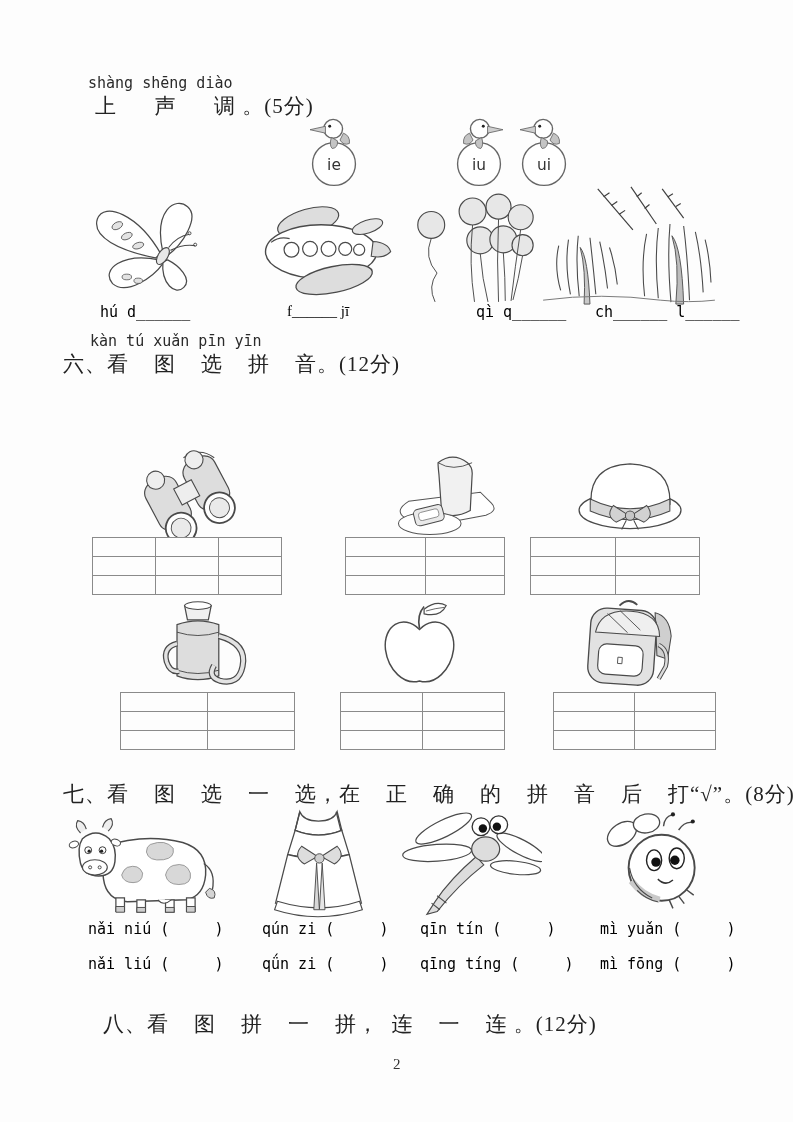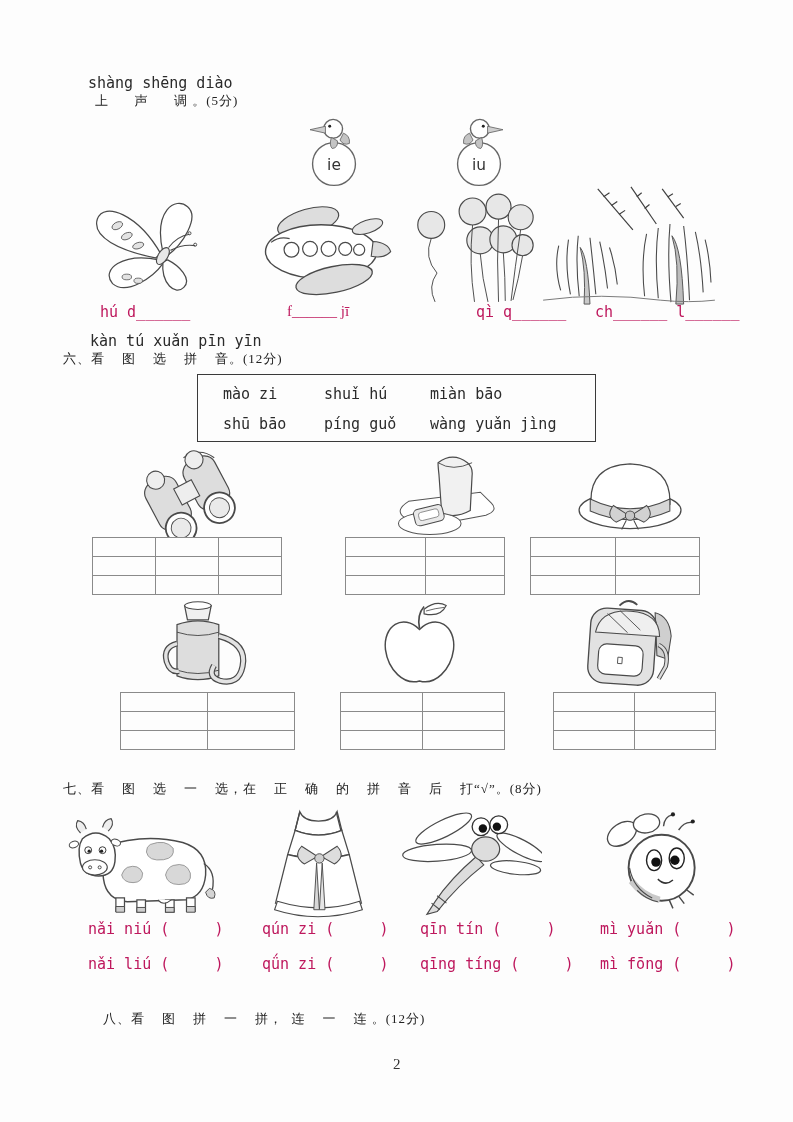--- a/index.html
+++ b/index.html
@@ -8,25 +8,25 @@
     background:#fdfdfd;overflow:hidden;
     font-family:"Liberation Serif", serif;color:#2b2b2b;
   }
   .abs{position:absolute;}
   .pinyin{
     font-family:"DejaVu Sans Mono","DejaVu Sans",monospace;
     font-size:15px;white-space:pre;color:#2b2b2b;letter-spacing:0px;
   }
   .hanzi{
     font-family:"Liberation Serif",serif;
-    font-size:13px;white-space:pre;color:#222;letter-spacing:1px;
+    font-size:21px;white-space:pre;color:#222;letter-spacing:1px;
   }
   .blank{
     font-family:"DejaVu Sans Mono","DejaVu Sans",monospace;
-    font-size:15px;white-space:pre;color:#be185d;
+    font-size:15px;white-space:pre;color:#000000;
   }
   .wordbox{
     position:absolute;left:197px;top:374px;width:397px;height:66px;
     border:1.6px solid #3a3a3a;background:#fdfdfd;
   }
   .wordbox span{position:absolute;font-family:"DejaVu Sans Mono","DejaVu Sans",monospace;font-size:15px;white-space:pre;}
   table.grid{border-collapse:collapse;position:absolute;background:#fdfdfd;border:1.4px solid #6f6f6f;}
   table.grid td{border:1px solid #8a8a8a;height:18px;padding:0;}
   svg text{font-family:"DejaVu Sans","Liberation Sans",sans-serif;}
   .pagenum{font-family:"Liberation Serif",serif;font-size:15px;color:#333;}
@@ -56,20 +56,33 @@
     <svg width="52" height="72" viewBox="0 0 60 84">
       <circle cx="30" cy="56" r="25" fill="#fff" stroke="#666" stroke-width="1.6"></circle>
       <g>
         <circle cx="31" cy="15" r="11" fill="#fff" stroke="#666" stroke-width="1.6"></circle>
         <path d="M40 12 L58 16 L40 20 Z" fill="#cfcfcf" stroke="#666" stroke-width="1"></path>
         <circle cx="35" cy="12" r="1.7" fill="#222"></circle>
         <path d="M19 20 q-8 3 -7 12 q7 3 11 -4 z" fill="#c4c4c4" stroke="#666" stroke-width="1"></path>
         <path d="M33 25 q3 9 -1 13 q-7 -1 -6 -9 z" fill="#c4c4c4" stroke="#666" stroke-width="1"></path>
       </g>
       <text x="30" y="63" text-anchor="middle" font-size="18" fill="#333">iu</text>
+    </svg>
+  </div>
+  <div class="abs" style="left:518px;top:116px;">
+    <svg width="52" height="72" viewBox="0 0 60 84">
+      <circle cx="30" cy="56" r="25" fill="#fff" stroke="#666" stroke-width="1.6"></circle>
+      <g transform="translate(60,0) scale(-1,1)">
+        <circle cx="31" cy="15" r="11" fill="#fff" stroke="#666" stroke-width="1.6"></circle>
+        <path d="M40 12 L58 16 L40 20 Z" fill="#cfcfcf" stroke="#666" stroke-width="1"></path>
+        <circle cx="35" cy="12" r="1.7" fill="#222"></circle>
+        <path d="M19 20 q-8 3 -7 12 q7 3 11 -4 z" fill="#c4c4c4" stroke="#666" stroke-width="1"></path>
+        <path d="M33 25 q3 9 -1 13 q-7 -1 -6 -9 z" fill="#c4c4c4" stroke="#666" stroke-width="1"></path>
+      </g>
+      <text x="30" y="63" text-anchor="middle" font-size="18" fill="#333">ui</text>
     </svg>
   </div>
 
   <div class="abs" style="left:85px;top:192px;">
     <svg width="152" height="112" viewBox="0 0 160 115">
       <g fill="#fff" stroke="#4a4a4a" stroke-width="1.3">
         <path d="M80 64 C56 22 20 8 13 27 C7 46 36 60 74 68 Z"></path>
         <path d="M82 62 C72 18 95 3 108 14 C121 25 103 54 86 66 Z"></path>
         <path d="M78 70 C40 62 16 80 29 95 C44 108 72 88 82 74 Z"></path>
         <path d="M82 72 C80 95 95 108 104 99 C113 90 99 76 87 70 Z"></path>
@@ -159,28 +172,20 @@
   </div>
 
   <div class="abs blank" style="left:100px;top:303px;">hú d______</div>
   <div class="abs blank" style="left:287px;top:303px;font-family:Liberation Serif, serif;">f______ jī</div>
   <div class="abs blank" style="left:476px;top:303px;">qì q______</div>
   <div class="abs blank" style="left:595px;top:303px;">ch______ l______</div>
 
   <div class="abs pinyin" style="left:90px;top:332px;">kàn tú xuǎn pīn yīn</div>
   <div class="abs hanzi" style="left:63px;top:350px;">六、看    图    选    拼    音。(12分)</div>
 
-  <div class="wordbox">
-    <span style="left:25px;top:10px;">mào zi</span>
-    <span style="left:126px;top:10px;">shuǐ hú</span>
-    <span style="left:232px;top:10px;">miàn bāo</span>
-    <span style="left:25px;top:40px;">shū bāo</span>
-    <span style="left:126px;top:40px;">píng guǒ</span>
-    <span style="left:232px;top:40px;">wàng yuǎn jìng</span>
-  </div>
 
   <div class="abs" style="left:118px;top:445px;">
     <svg width="140" height="95" viewBox="0 0 150 105">
       <path d="M70 14 q18 -12 34 0" fill="none" stroke="#4a4a4a" stroke-width="1.3"></path>
       <g transform="rotate(-28 75 55)">
         <rect x="32" y="24" rx="13" width="38" height="58" fill="#ddd" stroke="#4a4a4a" stroke-width="1.3"></rect>
         <rect x="80" y="24" rx="13" width="38" height="58" fill="#ddd" stroke="#4a4a4a" stroke-width="1.3"></rect>
         <rect x="64" y="42" width="22" height="20" fill="#eee" stroke="#4a4a4a" stroke-width="1.2"></rect>
         <circle cx="51" cy="84" r="17" fill="#fff" stroke="#4a4a4a" stroke-width="2"></circle>
         <circle cx="51" cy="84" r="11" fill="#eaeaea" stroke="#4a4a4a" stroke-width="1"></circle>

